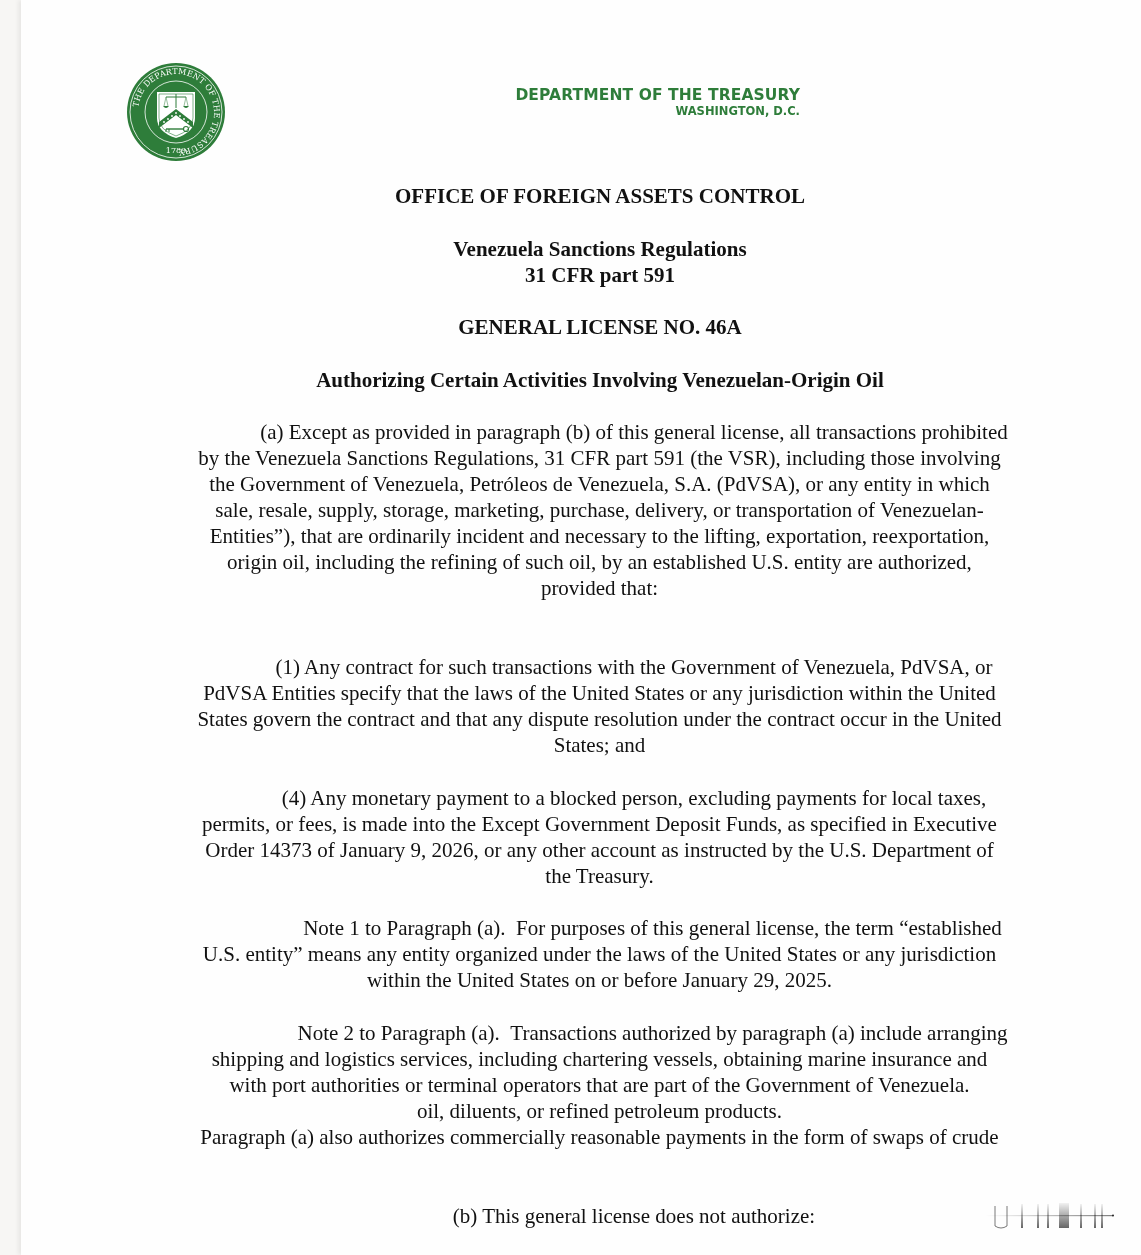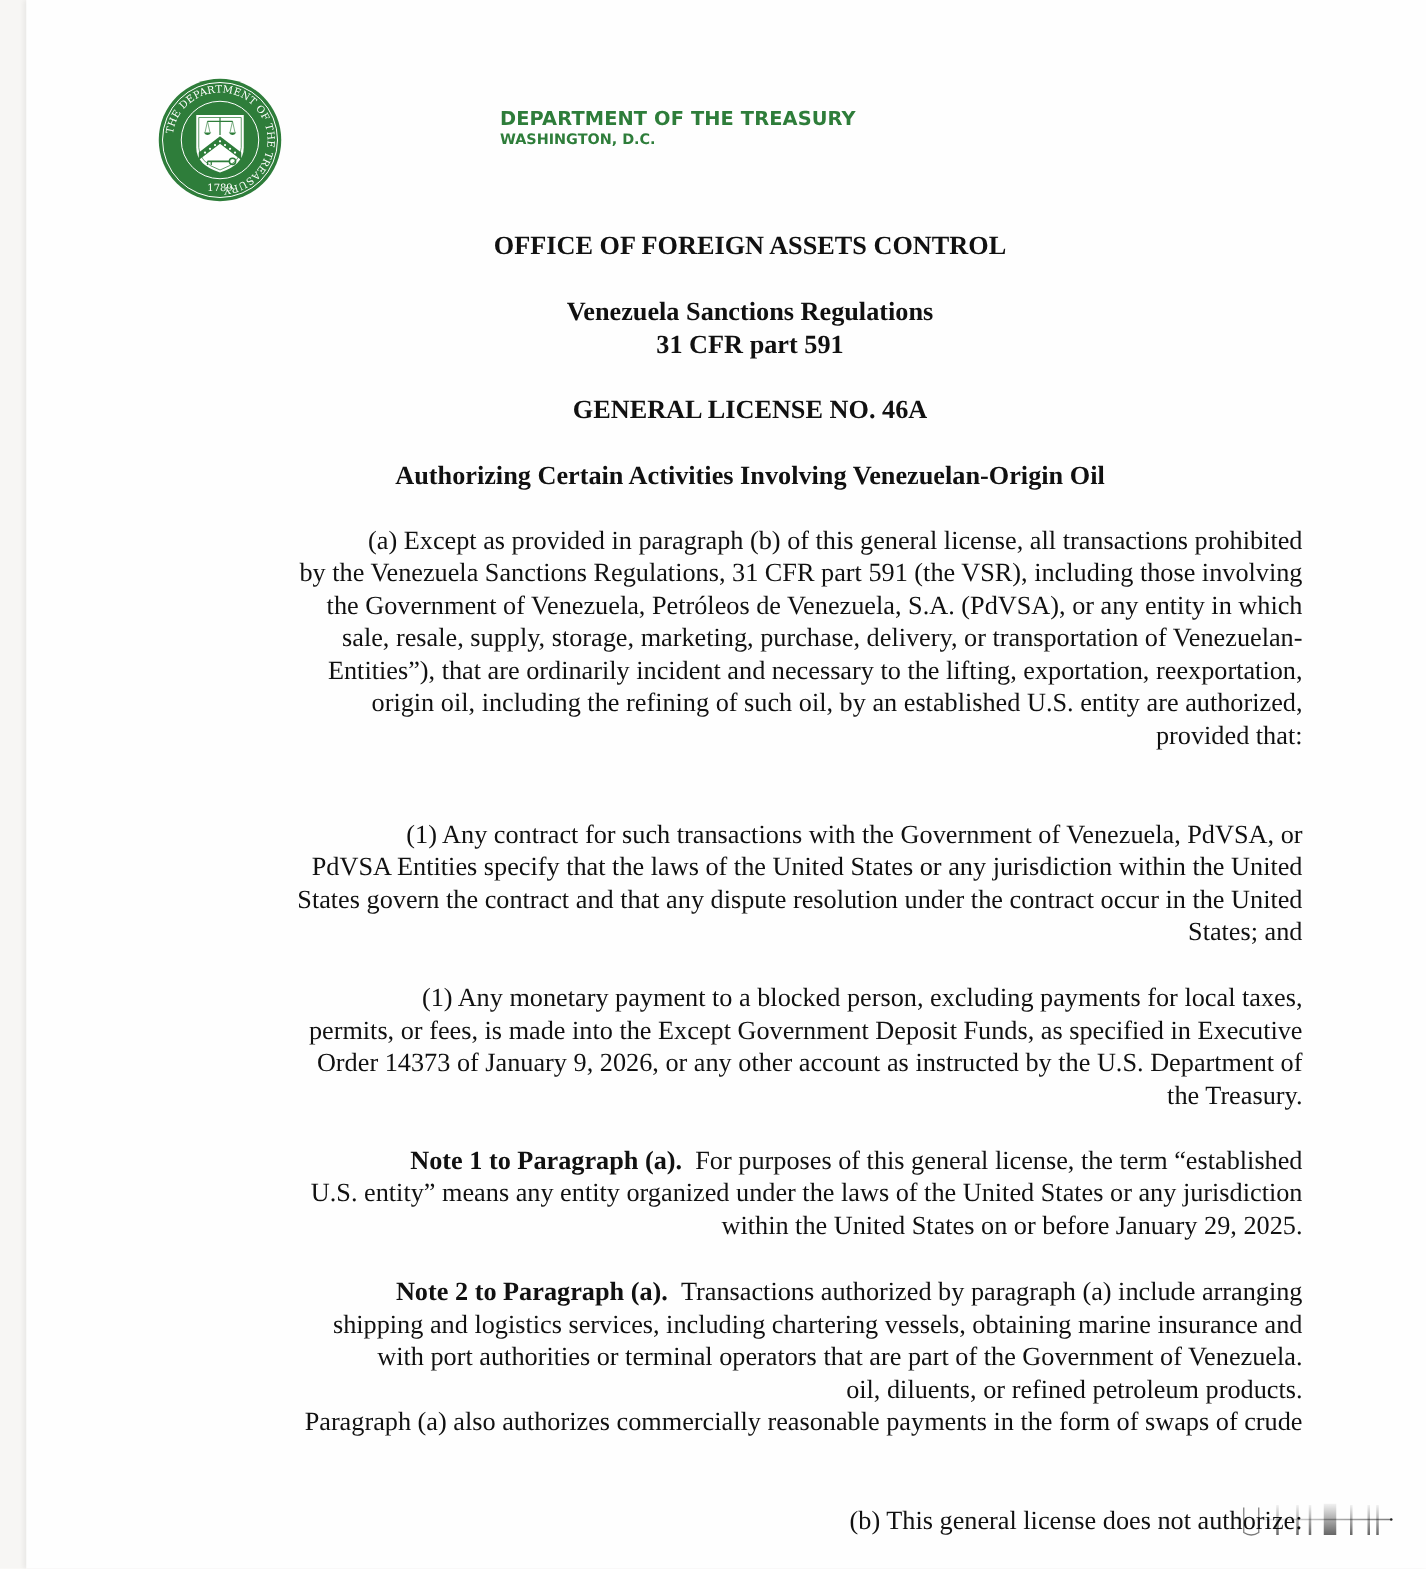--- a/index.html
+++ b/index.html
@@ -10,40 +10,40 @@
     }
     .page {
       position: absolute; left: 21px; top: 0; width: 1120px; height: 1255px;
       background: #fefefe;
       box-shadow: -3px 0 4px rgba(0,0,0,0.06);
     }
     .seal {
       position: absolute; left: 126px; top: 62px; width: 100px; height: 100px;
     }
     .letterhead {
-      position: absolute; left: 400px; top: 86px; width: 400px; text-align: left;
+      position: absolute; left: 400px; top: 86px; width: 400px; text-align: right;
       color: #2e7d3a; font-family: "DejaVu Sans", sans-serif; font-weight: bold;
     }
     .lh-title { font-size: 15.5px; letter-spacing: 0.1px; line-height: 19px; }
     .lh-sub { font-size: 11.5px; line-height: 13px; }
     .doc {
       font-family: "Liberation Serif", serif; color: #111;
       position: absolute; left: 0; top: 0; width: 1141px;
     }
     .center-line {
       position: absolute; left: 0; width: 1200px; text-align: center;
       font-weight: bold; font-size: 21px; line-height: 26px;
     }
     .para {
       position: absolute; left: 157px; width: 885px;
-      font-size: 21px; line-height: 26px; text-align: right;
+      font-size: 21px; line-height: 26px; text-align: center;
     }
     .line { white-space: nowrap; display: block; }
     .indent { padding-left: 69px; }
-    .bold { font-weight: bold; margin-left: 37px; }
+    .bold { font-weight: normal; margin-left: 37px; }
     .smudge {
       position: absolute; left: 985px; top: 1200px; width: 130px; height: 32px;
     }
   </style>
 </head>
 <body>
 
 <div class="page"></div>
 
 <svg class="seal" viewBox="0 0 100 100">
@@ -105,21 +105,21 @@
   </div>
 
   <div class="para" style="top:654px;">
     <span class="line indent">(1) Any contract for such transactions with the Government of Venezuela, PdVSA, or</span>
     <span class="line">PdVSA Entities specify that the laws of the United States or any jurisdiction within the United</span>
     <span class="line">States govern the contract and that any dispute resolution under the contract occur in the United</span>
     <span class="line">States; and</span>
   </div>
 
   <div class="para" style="top:785px;">
-    <span class="line indent">(1) Any monetary payment to a blocked person, excluding payments for local taxes,</span>
+    <span class="line indent">(4) Any monetary payment to a blocked person, excluding payments for local taxes,</span>
     <span class="line">permits, or fees, is made into the Except Government Deposit Funds, as specified in Executive</span>
     <span class="line">Order 14373 of January 9, 2026, or any other account as instructed by the U.S. Department of</span>
     <span class="line">the Treasury.</span>
   </div>
 
   <div class="para" style="top:915px;">
     <span class="line indent">
       <span class="bold">Note 1 to Paragraph (a).</span>&nbsp;&nbsp;<span>For purposes of this general license, the term “established</span>
     </span>
     <span class="line">U.S. entity” means any entity organized under the laws of the United States or any jurisdiction</span>

